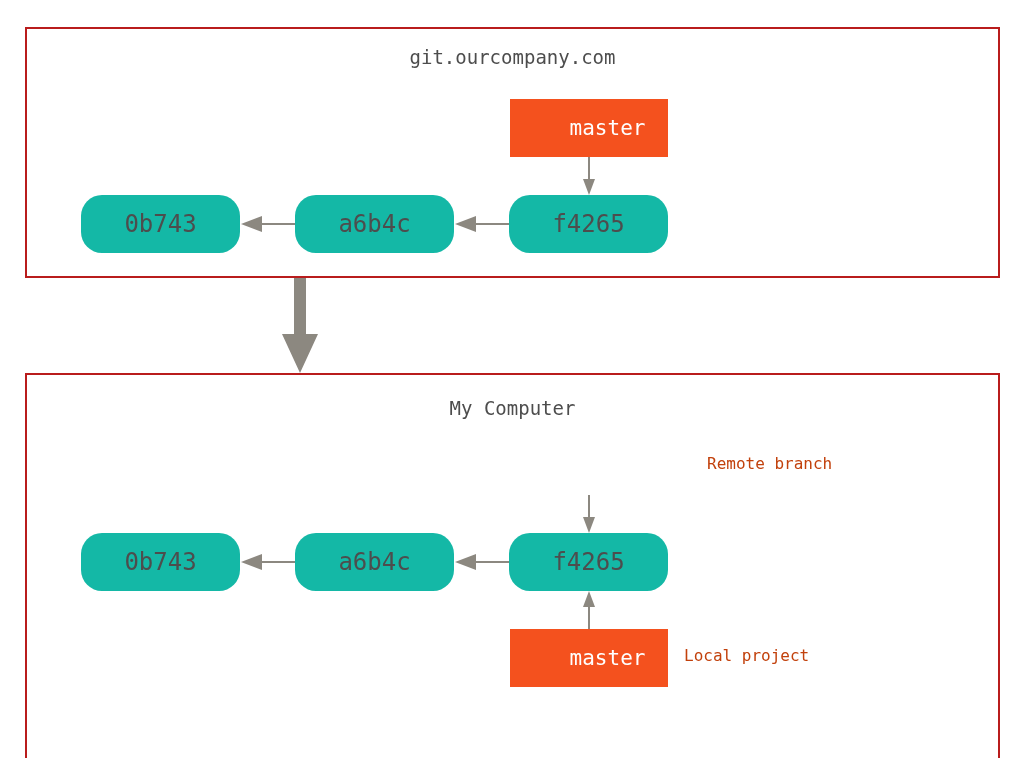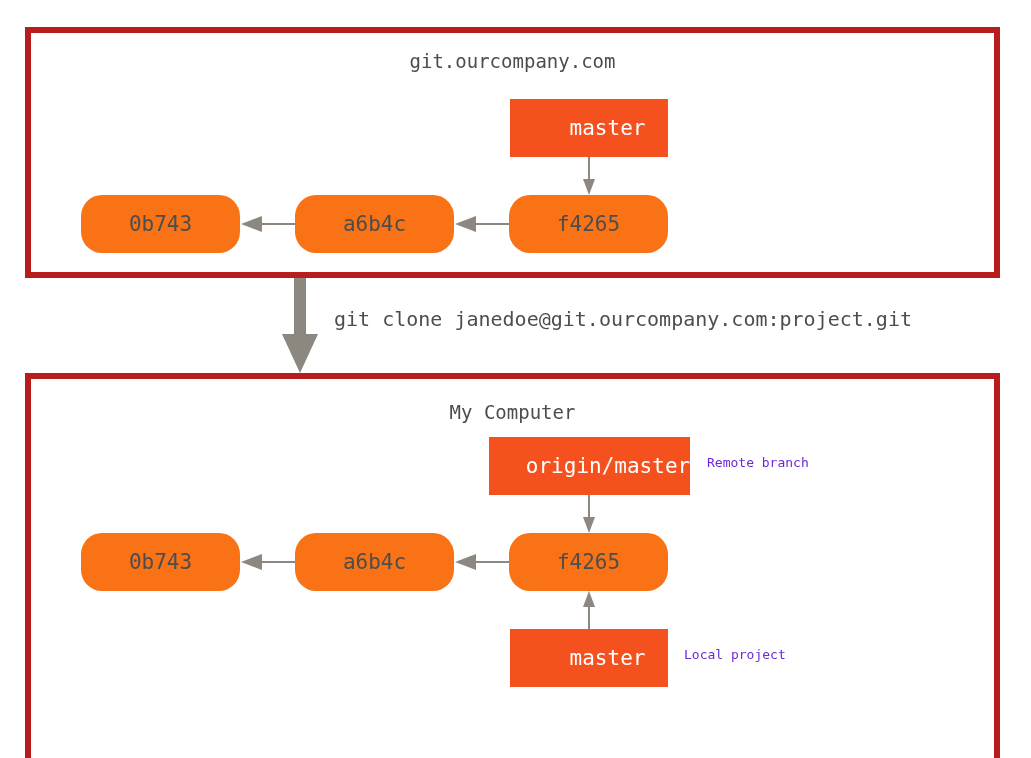--- a/index.html
+++ b/index.html
@@ -19,21 +19,21 @@
     position: absolute;
     left: 0;
     top: 0;
     width: 1031px;
     height: 758px;
   }
 
   
   .panel {
     position: absolute;
-    border: 6px solid #b91c1c;
+    border: 2px solid #b91c1c;
     background: #ffffff;
     box-sizing: border-box;
   }
   #panel-server {
     left: 25px;
     top: 27px;
     width: 975px;
     height: 251px;
   }
   #panel-local {
@@ -54,23 +54,23 @@
   }
   #title-server { top: 17px; left: 0; }
   #title-local  { top: 22px; left: 0; }
 
   
   .commit {
     position: absolute;
     width: 159px;
     height: 58px;
     border-radius: 21px;
-    background: #f97316;
+    background: #14b8a6;
     color: #4d4d4d;
-    font-size: 21px;
+    font-size: 24px;
     display: flex;
     align-items: center;
     justify-content: center;
     white-space: pre;
     box-sizing: border-box;
   }
 
   
   .branch-box {
     position: absolute;
@@ -82,22 +82,22 @@
     align-items: center;
     justify-content: center;
     white-space: pre;
     box-sizing: border-box;
     padding-left: 37px;
   }
 
   
   .annotation {
     position: absolute;
-    color: #6d28d9;
-    font-size: 13px;
+    color: #c2410c;
+    font-size: 16px;
     white-space: pre;
     line-height: 1;
     text-align: right;
   }
 
   
   svg.conn {
     position: absolute;
     overflow: visible;
     pointer-events: none;
@@ -141,27 +141,25 @@
 
   <svg class="conn" style="left:454px; top:214px;" width="56" height="22">
     <line x1="55" y1="10" x2="22" y2="10" stroke="#8c8880" stroke-width="2"></line>
     <polygon points="1,10 22,2 22,18" fill="#8c8880"></polygon>
   </svg>
 
   <svg class="conn" style="left:276px; top:278px;" width="48" height="96">
     <polygon points="18,0 30,0 30,56 42,56 24,95 6,56 18,56" fill="#8c8880"></polygon>
   </svg>
 
-  <div id="clone-command">git clone janedoe@git.ourcompany.com:project.git</div>
 
   <div class="panel" id="panel-local">
     <div class="panel-title" id="title-local">My Computer</div>
   </div>
 
-  <div class="branch-box" id="branch-origin-master" style="left:489px; top:437px; width:201px;">origin/master</div>
 
   <div class="annotation" style="left:707px; top:456px;">Remote branch</div>
 
   <svg class="conn" style="left:583px; top:495px;" width="24" height="40">
     <line x1="6" y1="0" x2="6" y2="24" stroke="#8c8880" stroke-width="2"></line>
     <polygon points="6,38 0,22 12,22" fill="#8c8880"></polygon>
   </svg>
 
   <div class="commit" style="left:81px; top:533px;">0b743</div>
   <div class="commit" style="left:295px; top:533px;">a6b4c</div>

